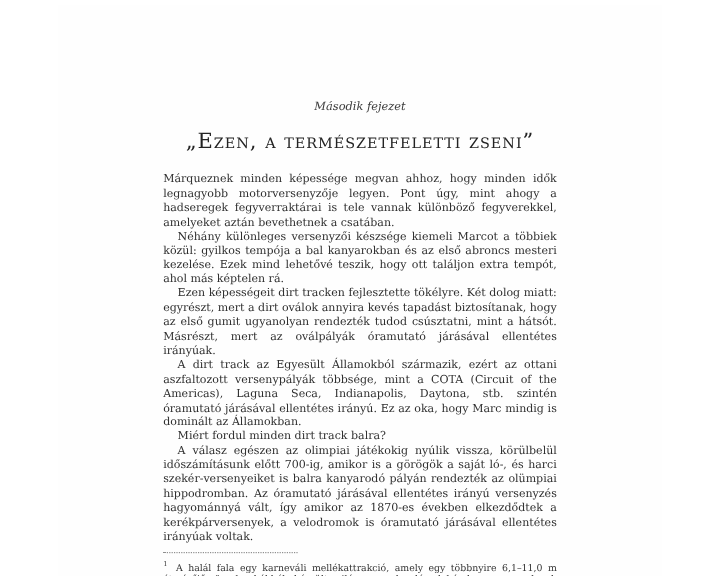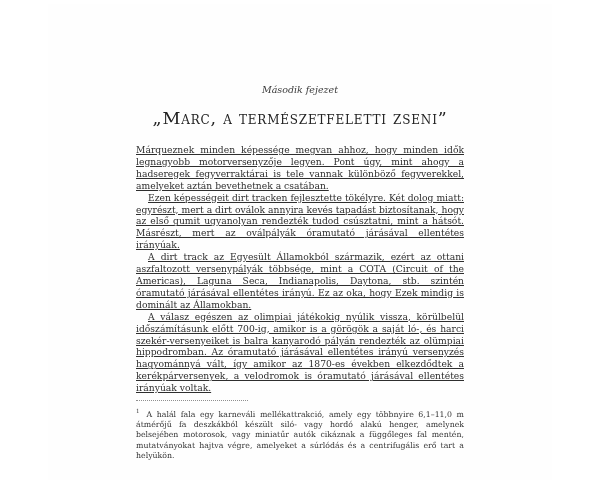--- a/index.html
+++ b/index.html
@@ -39,21 +39,20 @@
   .body-text {
     margin-top: 15px;
     font-size: 9.2px;
     line-height: 11.9px;
     text-align: justify;
     color: #2e2e2e;
   }
   .body-text p {
     margin: 0;
     padding: 0;
-    text-decoration: underline;
   }
   .body-text p.indent {
     text-indent: 12px;
   }
   .footnote-divider {
     border: 0;
     border-top: 1px dotted #8f8f8f;
     width: 112px;
     margin: 6px 0 5px 0;
   }
@@ -78,26 +77,28 @@
     color: #3c3c3c;
   }
 </style>
 </head>
 <body>
 
 <div class="page">
 
   <div class="chapter-header">Második fejezet</div>
 
-  <h1 class="chapter-title">„Marc, a természetfeletti zseni”</h1>
+  <h1 class="chapter-title">„Ezen, a természetfeletti zseni”</h1>
 
   <div class="body-text">
     <p>Márqueznek minden képessége megvan ahhoz, hogy minden idők legnagyobb motorversenyzője legyen. Pont úgy, mint ahogy a hadseregek fegyverraktárai is tele vannak különböző fegyverekkel, amelyeket aztán bevethetnek a csatában.</p>
+    <p class="indent">Néhány különleges versenyzői készsége kiemeli Marcot a többiek közül: gyilkos tempója a bal kanyarokban és az első abroncs mesteri kezelése. Ezek mind lehetővé teszik, hogy ott találjon extra tempót, ahol más képtelen rá.</p>
     <p class="indent">Ezen képességeit dirt tracken fejlesztette tökélyre. Két dolog miatt: egyrészt, mert a dirt oválok annyira kevés tapadást biztosítanak, hogy az első gumit ugyanolyan rendezték tudod csúsztatni, mint a hátsót. Másrészt, mert az oválpályák óramutató járásával ellentétes irányúak.</p>
-    <p class="indent">A dirt track az Egyesült Államokból származik, ezért az ottani aszfaltozott versenypályák többsége, mint a COTA (Circuit of the Americas), Laguna Seca, Indianapolis, Daytona, stb. szintén óramutató járásával ellentétes irányú. Ez az oka, hogy Ezek mindig is dominált az Államokban.</p>
+    <p class="indent">A dirt track az Egyesült Államokból származik, ezért az ottani aszfaltozott versenypályák többsége, mint a COTA (Circuit of the Americas), Laguna Seca, Indianapolis, Daytona, stb. szintén óramutató járásával ellentétes irányú. Ez az oka, hogy Marc mindig is dominált az Államokban.</p>
+    <p class="indent">Miért fordul minden dirt track balra?</p>
     <p class="indent">A válasz egészen az olimpiai játékokig nyúlik vissza, körülbelül időszámításunk előtt 700-ig, amikor is a görögök a saját ló-, és harci szekér-versenyeiket is balra kanyarodó pályán rendezték az olümpiai hippodromban. Az óramutató járásával ellentétes irányú versenyzés hagyománnyá vált, így amikor az 1870-es években elkezdődtek a kerékpárversenyek, a velodromok is óramutató járásával ellentétes irányúak voltak.</p>
   </div>
 
   <hr class="footnote-divider">
 
   <div class="footnote">
     <span class="footnote-marker">1</span><span>A halál fala egy karneváli mellékattrakció, amely egy többnyire 6,1–11,0 m átmérőjű fa deszkákból készült siló- vagy hordó alakú henger, amelynek belsejében motorosok, vagy miniatűr autók cikáznak a függőleges fal mentén, mutatványokat hajtva végre, amelyeket a súrlódás és a centrifugális erő tart a helyükön.</span>
   </div>
 
 

